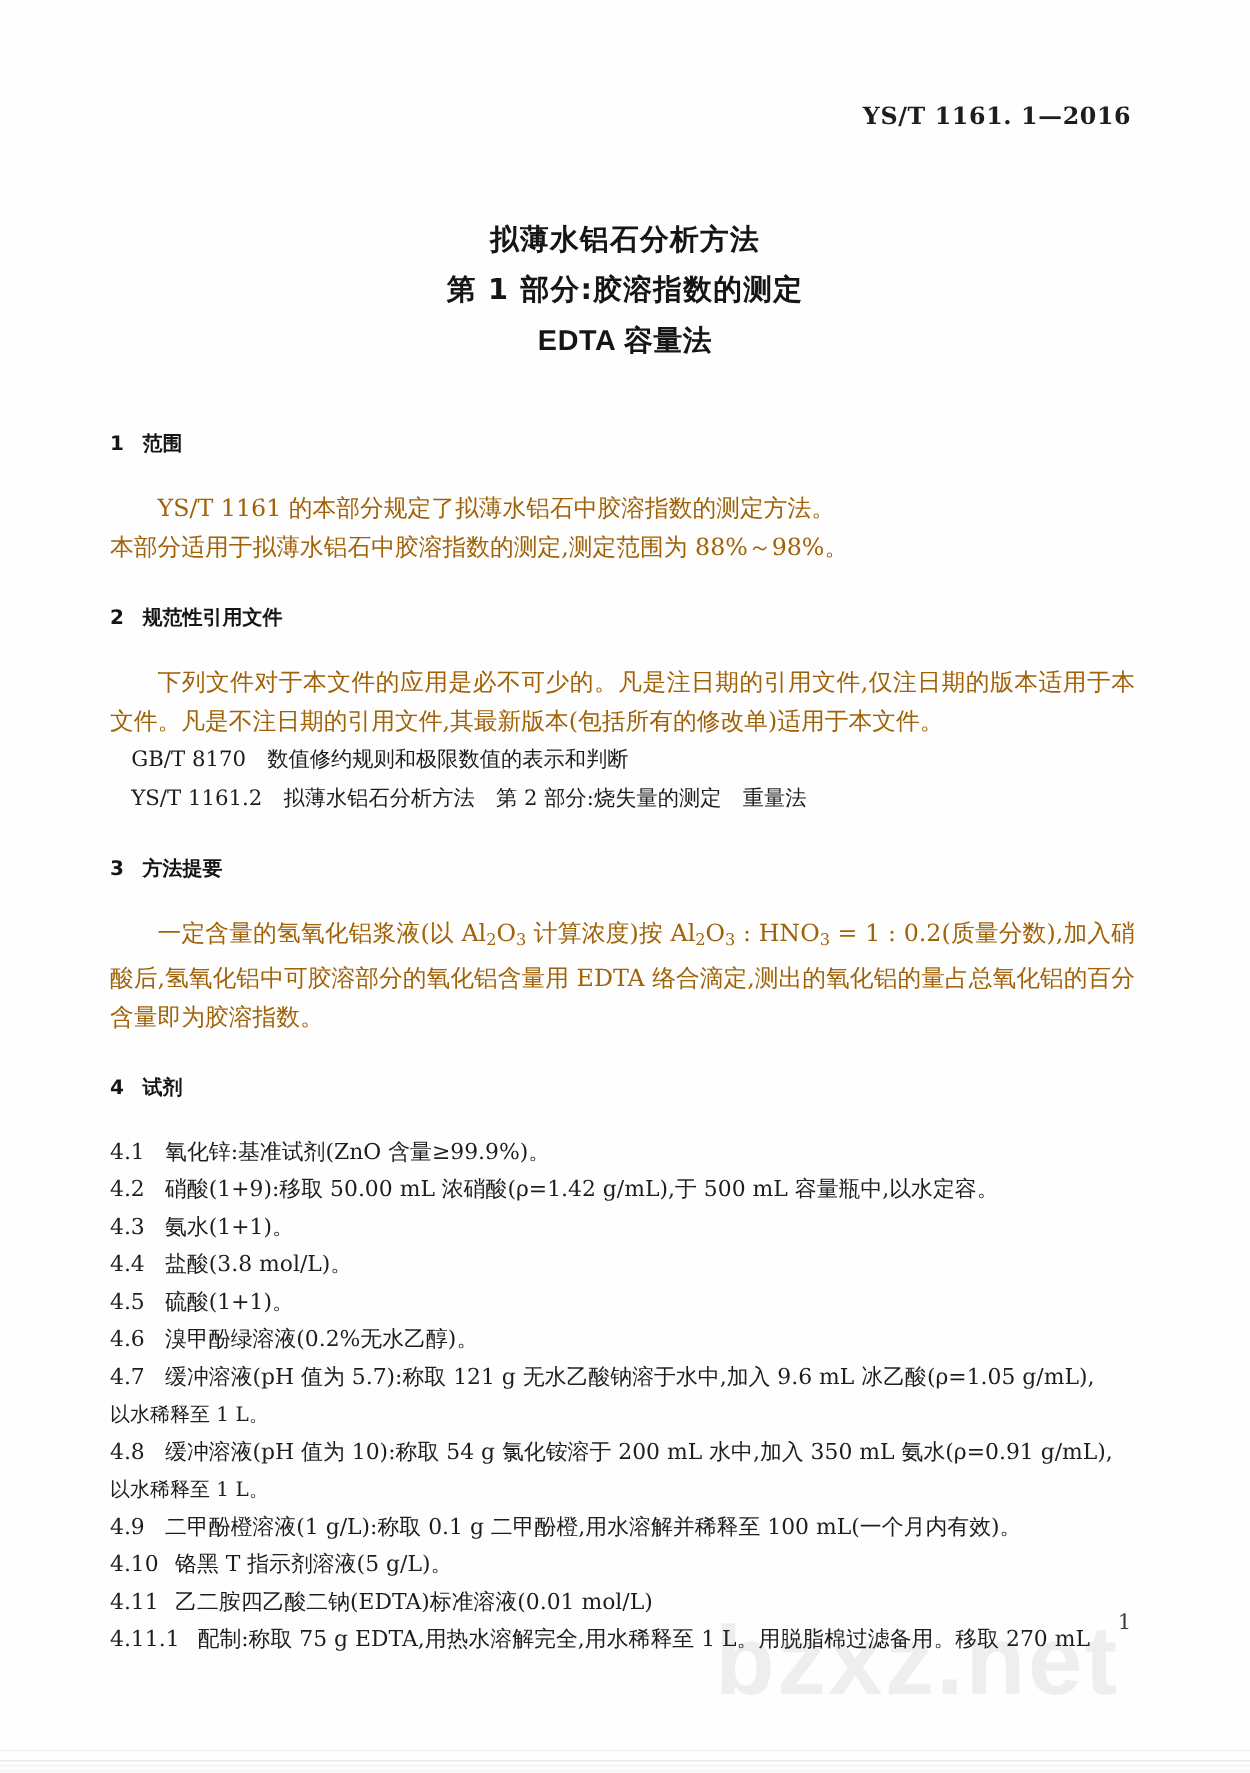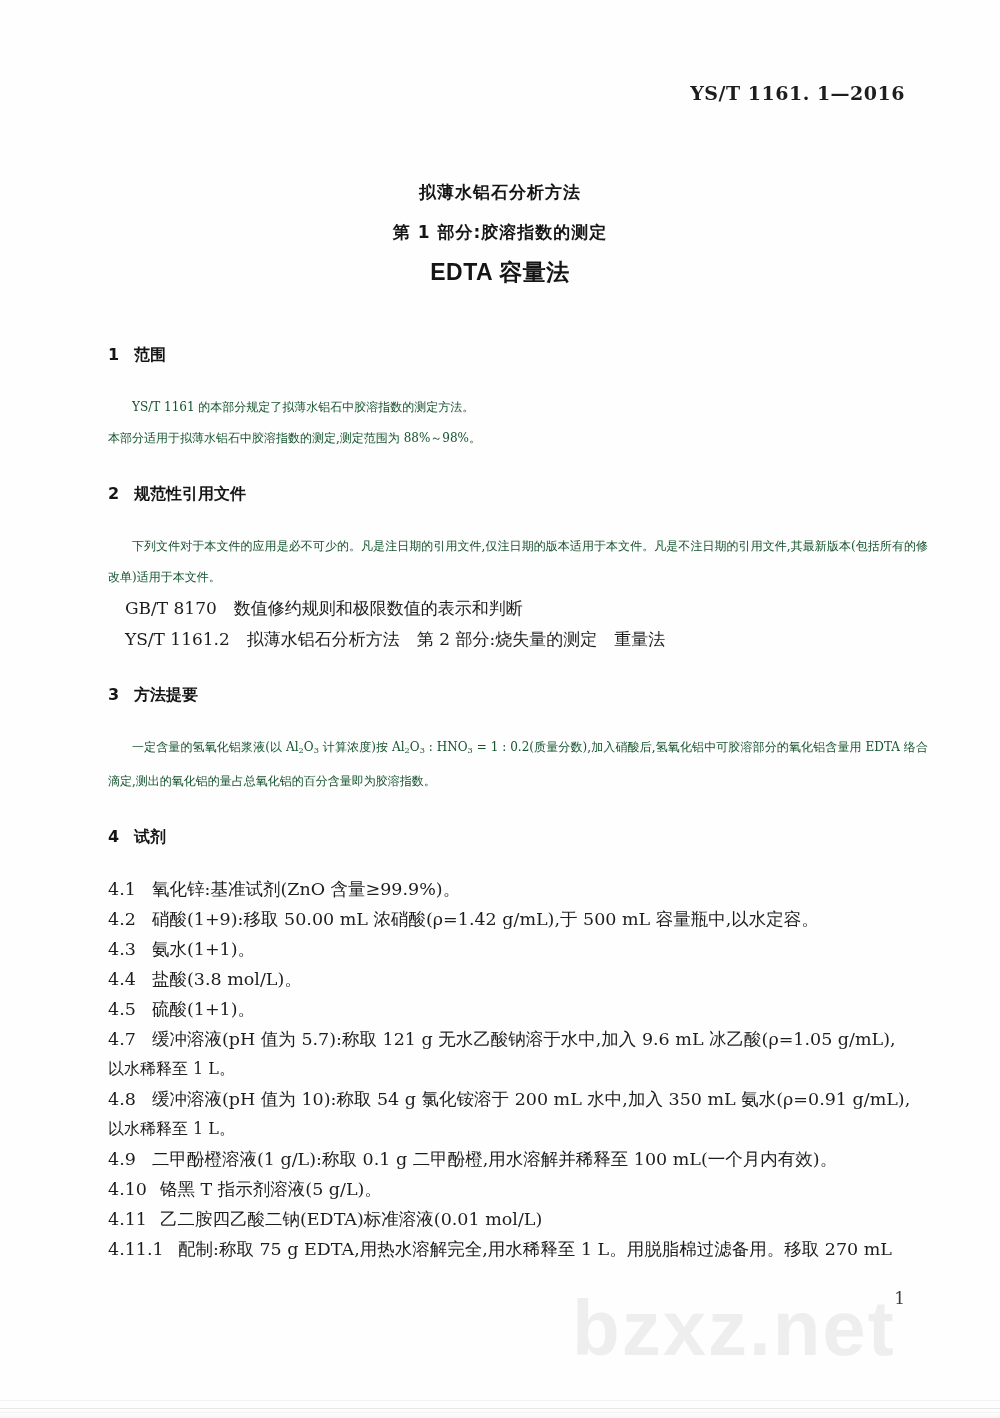--- a/index.html
+++ b/index.html
@@ -77,60 +77,59 @@
   #title-block {
     position: absolute;
     left: 0;
     top: 172px;
     width: 1000px;
     text-align: center;
   }
   .title-line {
     font-family: "DejaVu Sans", "Liberation Sans", sans-serif;
     font-weight: bold;
-    font-size: 17px;
+    font-size: 23px;
     letter-spacing: 1px;
     line-height: 40px;
     color: #151515;
   }
   .title-line.sub-latin {
     font-family: Liberation Sans, sans-serif;
     font-size: 23px;
     letter-spacing: 0.5px;
   }
 
   
   #body {
     position: absolute;
     left: 88px;
     top: 345px;
     width: 820px;
-    margin-left: 20px;
   }
 
   .clause-heading {
     font-family: "DejaVu Sans", "Liberation Sans", sans-serif;
     font-weight: bold;
     font-size: 16px;
     color: #151515;
     margin: 0;
     white-space: nowrap;
   }
   .clause-heading .num {
     display: inline-block;
     min-width: 26px;
   }
 
   .para {
-    font-size: 12px;
+    font-size: 19px;
     line-height: 31px;
     margin: 0;
     text-align: justify;
     text-justify: inter-ideograph;
-    color: #14532d;
+    color: #a16207;
   }
   .para.indent { text-indent: 2em; }
   .para.hang   { text-indent: 0; }
 
   .ref-line {
     font-size: 17px;
     line-height: 31px;
     margin: 0;
     text-indent: 1em;
     white-space: nowrap;
@@ -213,20 +212,21 @@
     <div class="gap-lg"></div>
 
     <p class="clause-heading"><span class="num">4</span><span>试剂</span></p>
     <div class="gap-md"></div>
 
     <p class="reagent"><span class="rnum">4.1</span><span>氧化锌:基准试剂(ZnO 含量≥99.9%)。</span></p>
     <p class="reagent"><span class="rnum">4.2</span><span>硝酸(1+9):移取 50.00 mL 浓硝酸(ρ=1.42 g/mL),于 500 mL 容量瓶中,以水定容。</span></p>
     <p class="reagent"><span class="rnum">4.3</span><span>氨水(1+1)。</span></p>
     <p class="reagent"><span class="rnum">4.4</span><span>盐酸(3.8 mol/L)。</span></p>
     <p class="reagent"><span class="rnum">4.5</span><span>硫酸(1+1)。</span></p>
+    <p class="reagent"><span class="rnum">4.6</span><span>溴甲酚绿溶液(0.2%无水乙醇)。</span></p>
     <p class="reagent"><span class="rnum">4.7</span><span>缓冲溶液(pH 值为 5.7):称取 121 g 无水乙酸钠溶于水中,加入 9.6 mL 冰乙酸(ρ=1.05 g/mL),</span></p>
     <p class="reagent-cont">以水稀释至 1 L。</p>
     <p class="reagent"><span class="rnum">4.8</span><span>缓冲溶液(pH 值为 10):称取 54 g 氯化铵溶于 200 mL 水中,加入 350 mL 氨水(ρ=0.91 g/mL),</span></p>
     <p class="reagent-cont">以水稀释至 1 L。</p>
     <p class="reagent"><span class="rnum">4.9</span><span>二甲酚橙溶液(1 g/L):称取 0.1 g 二甲酚橙,用水溶解并稀释至 100 mL(一个月内有效)。</span></p>
     <p class="reagent"><span class="rnum wide">4.10</span><span>铬黑 T 指示剂溶液(5 g/L)。</span></p>
     <p class="reagent"><span class="rnum wide">4.11</span><span>乙二胺四乙酸二钠(EDTA)标准溶液(0.01 mol/L)</span></p>
     <p class="reagent"><span class="rnum extrawide">4.11.1</span><span>配制:称取 75 g EDTA,用热水溶解完全,用水稀释至 1 L。用脱脂棉过滤备用。移取 270 mL</span></p>
 
   </div>

